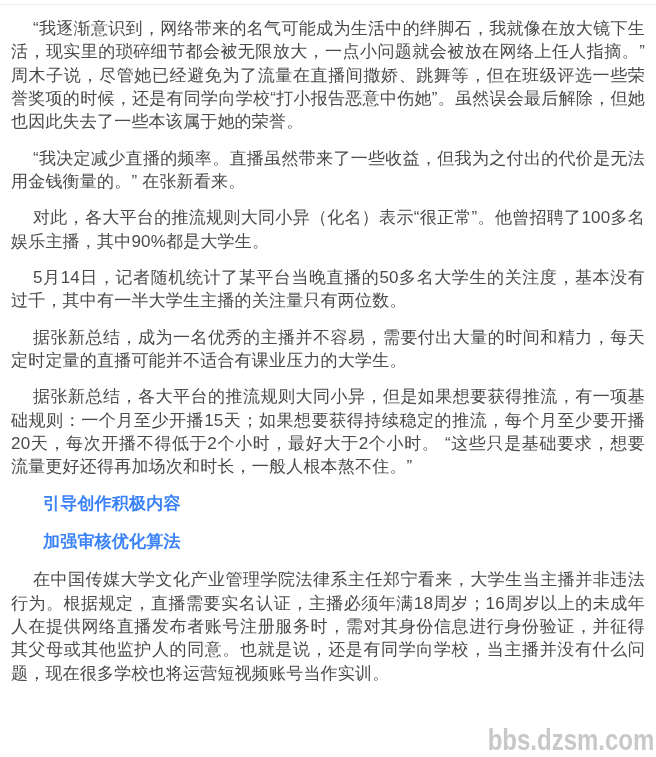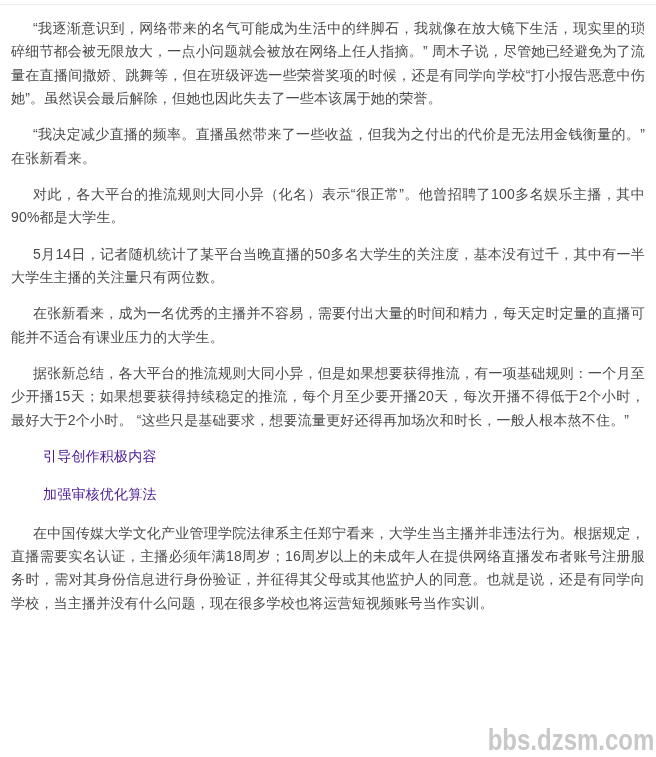--- a/index.html
+++ b/index.html
@@ -18,32 +18,32 @@
     width: 656px;
     height: 0;
     border-top: 1px solid #ececec;
   }
   .article {
     position: absolute;
     top: 17px;
     left: 11px;
     width: 634px;
     color: #4a4a4a;
-    font-size: 14px;
+    font-size: 17px;
     line-height: 23.33px;
     text-align: justify;
     letter-spacing: 0.2px;
   }
   .article p {
     margin: 0 0 13px 0;
     text-indent: 22px;
   }
   .article p.subhead {
-    font-weight: normal;
-    color: #4c1d95;
+    font-weight: bold;
+    color: #3b82f6;
     text-indent: 32px;
     margin-bottom: 15px;
   }
   .watermark {
     position: absolute;
     right: 2px;
     bottom: 2px;
     font-family: "Liberation Sans", sans-serif;
     font-weight: bold;
     font-size: 30px;
@@ -57,20 +57,20 @@
 </head>
 <body>
 
 <div class="top-divider"></div>
 
 <div class="article">
   <p>“我逐渐意识到，网络带来的名气可能成为生活中的绊脚石，我就像在放大镜下生活，现实里的琐碎细节都会被无限放大，一点小问题就会被放在网络上任人指摘。” 周木子说，尽管她已经避免为了流量在直播间撒娇、跳舞等，但在班级评选一些荣誉奖项的时候，还是有同学向学校“打小报告恶意中伤她”。虽然误会最后解除，但她也因此失去了一些本该属于她的荣誉。</p>
   <p>“我决定减少直播的频率。直播虽然带来了一些收益，但我为之付出的代价是无法用金钱衡量的。” 在张新看来。</p>
   <p>对此，各大平台的推流规则大同小异（化名）表示“很正常”。他曾招聘了100多名娱乐主播，其中90%都是大学生。</p>
   <p>5月14日，记者随机统计了某平台当晚直播的50多名大学生的关注度，基本没有过千，其中有一半大学生主播的关注量只有两位数。</p>
-  <p>在张新看来，成为一名优秀的主播并不容易，需要付出大量的时间和精力，每天定时定量的直播可能并不适合有课业压力的大学生。</p>
+  <p>据张新总结，成为一名优秀的主播并不容易，需要付出大量的时间和精力，每天定时定量的直播可能并不适合有课业压力的大学生。</p>
   <p>据张新总结，各大平台的推流规则大同小异，但是如果想要获得推流，有一项基础规则：一个月至少开播15天；如果想要获得持续稳定的推流，每个月至少要开播20天，每次开播不得低于2个小时，最好大于2个小时。 “这些只是基础要求，想要流量更好还得再加场次和时长，一般人根本熬不住。”</p>
   <p class="subhead">引导创作积极内容</p>
   <p class="subhead">加强审核优化算法</p>
   <p>在中国传媒大学文化产业管理学院法律系主任郑宁看来，大学生当主播并非违法行为。根据规定，直播需要实名认证，主播必须年满18周岁；16周岁以上的未成年人在提供网络直播发布者账号注册服务时，需对其身份信息进行身份验证，并征得其父母或其他监护人的同意。也就是说，还是有同学向学校，当主播并没有什么问题，现在很多学校也将运营短视频账号当作实训。</p>
 </div>
 
 <div class="watermark">bbs.dzsm.com</div>
 
 </body></html>

